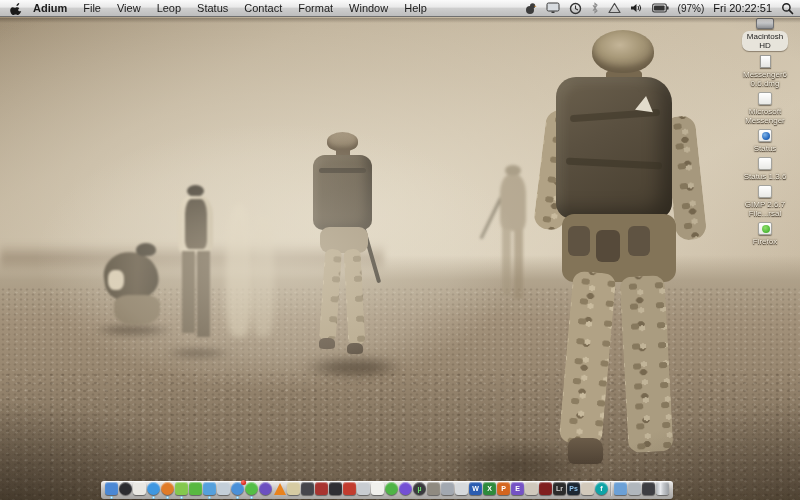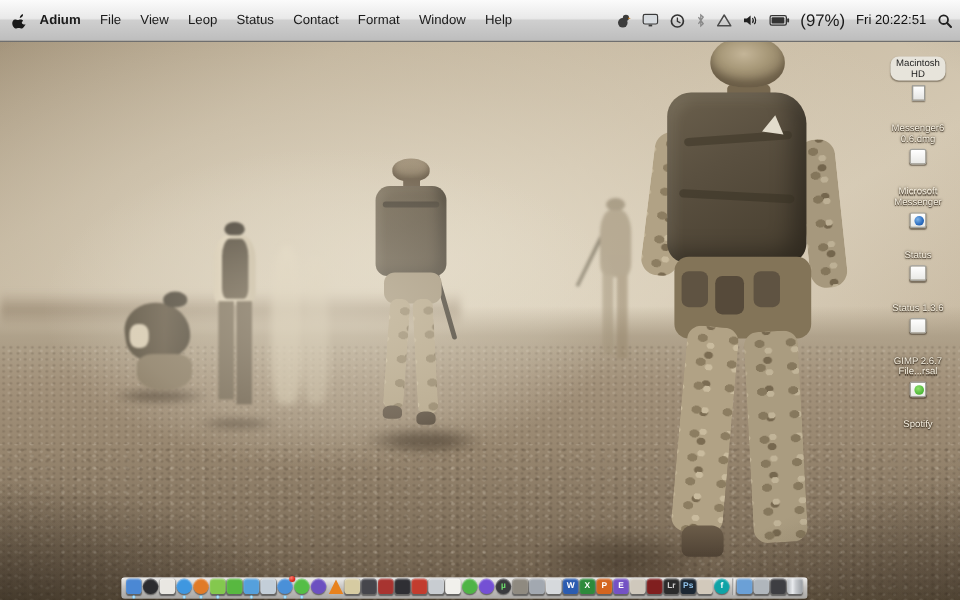--- a/index.html
+++ b/index.html
@@ -1,31 +1,31 @@
 <!DOCTYPE html>
 <html><head>
 <meta charset="utf-8">
 <style>
   * { margin:0; padding:0; box-sizing:border-box; }
   html,body { width:800px; height:500px; overflow:hidden; font-family:"Liberation Sans", sans-serif; }
   .screen { position:relative; width:800px; height:500px; background:#b8a98f; overflow:hidden; }
 
   
-  .menubar { position:absolute; top:0; left:0; right:0; height:35px; z-index:50;
+  .menubar { position:absolute; top:0; left:0; right:0; height:17px; z-index:50;
     background:linear-gradient(180deg,#fbfbfb 0%,#e9e9e9 45%,#cfcfcf 50%,#bdbdbd 100%);
     border-bottom:1px solid #6f6f6f; display:flex; align-items:center; padding:0 6px; }
   .mb-shadow { position:absolute; top:18px; left:0; right:0; height:5px; z-index:49;
     background:linear-gradient(180deg,rgba(40,30,20,.30),rgba(40,30,20,0)); pointer-events:none; }
   .apple { width:13px; height:13px; margin:0 10px 0 4px; flex:0 0 auto; }
   .menus { display:flex; align-items:center; gap:16px; }
   .menu-item { font-size:11px; color:#1a1a1a; cursor:default; }
   .menu-item.app-menu { font-weight:bold; }
   .mb-right { margin-left:auto; display:flex; align-items:center; gap:9px; }
   .mb-right svg { display:block; }
-  .mb-text { font-size:14px; color:#1a1a1a; }
+  .mb-text { font-size:10px; color:#1a1a1a; }
   .mb-clock { font-size:11px; color:#111; }
 
   
   .desktop { position:absolute; top:17px; left:0; right:0; bottom:0; overflow:hidden; }
   .wp, .wp > div { position:absolute; }
   .wp { inset:0; }
   .wp-sky { inset:0;
     background:
       radial-gradient(95% 75% at 42% 42%, rgba(234,226,208,.78) 0%, rgba(222,212,192,.38) 42%, rgba(0,0,0,0) 70%),
       linear-gradient(150deg,#a09077 0%,#bcae96 20%,#ccbfa8 42%,#d4c8b2 58%,#c2b39b 82%,#a1907a 100%); }
@@ -128,21 +128,21 @@
   .ff-boot-r { left:92px; top:414px; width:37px; height:26px; border-radius:8px 10px 6px 6px;
     background:linear-gradient(180deg,#65english,#65543f,#483b2c); }
   .wp-vignette { inset:0; pointer-events:none;
     background:radial-gradient(120% 95% at 48% 42%, rgba(0,0,0,0) 55%, rgba(56,45,33,.20) 85%, rgba(40,32,23,.38) 100%),
                radial-gradient(45% 32% at 0% 102%, rgba(35,28,20,.5), rgba(0,0,0,0) 70%),
                radial-gradient(40% 30% at 101% 101%, rgba(40,32,23,.33), rgba(0,0,0,0) 70%); }
 
   
   .desktop-icons { position:absolute; top:1px; right:2px; width:66px; z-index:20;
     display:flex; flex-direction:column; align-items:center; gap:4px; }
-  .di-item { display:flex; flex-direction:column; align-items:center; gap:18px; cursor:default; }
+  .di-item { display:flex; flex-direction:column; align-items:center; gap:2px; cursor:default; }
   .di-glyph { position:relative; }
   .kind-drive { width:18px; height:11px; border-radius:2px;
     background:linear-gradient(180deg,#e8e8e8 0%,#c2c4c6 45%,#8f9195 100%); border:1px solid #6f7174;
     box-shadow:0 1px 1px rgba(40,30,18,.5); }
   .kind-document { width:11px; height:13px; background:linear-gradient(180deg,#ffffff,#e4e4e2);
     border:1px solid #9a9a96; box-shadow:0 1px 1px rgba(40,30,18,.5); }
   .kind-diskimage, .kind-firefox, .kind-spotify { width:14px; height:13px; border-radius:2px;
     background:linear-gradient(180deg,#ffffff,#e9e9e6); border:1px solid #a3a39e;
     box-shadow:0 1px 1px rgba(40,30,18,.5); }
   .inner-dot { position:absolute; left:3px; top:2px; width:8px; height:8px; border-radius:50%; }
@@ -284,21 +284,21 @@
         </div>
         <div class="di-item">
           <div class="di-glyph kind-diskimage"></div>
           <div class="di-label">GIMP 2.6.7
 File...rsal</div>
         </div>
         <div class="di-item">
           <div class="di-glyph kind-spotify">
             <div class="inner-dot spotify"></div>
           </div>
-          <div class="di-label">Spotify</div>
+          <div class="di-label">Firefox</div>
         </div>
       </div>
 
     <div class="dock">
       <div style="display:flex;align-items:flex-end;gap:1px">
           <div class="dock-item">
             <div class="ic square" style="background: rgb(75, 136, 212);"></div>
             <div class="run-dot"></div>
           </div>
           <div class="dock-item">

